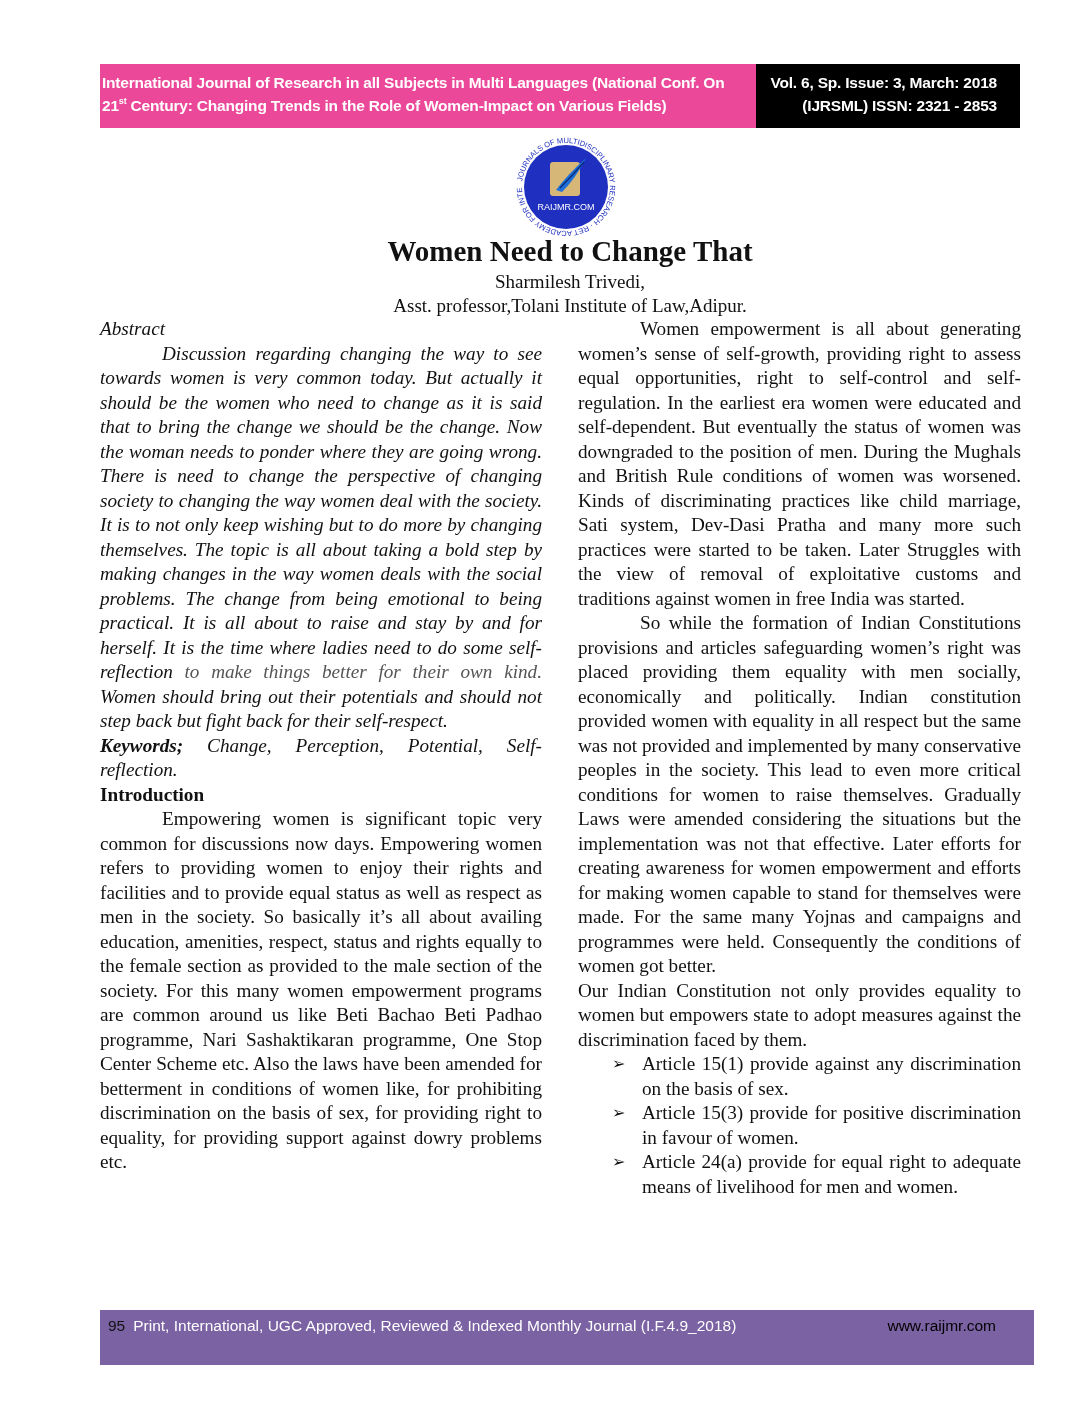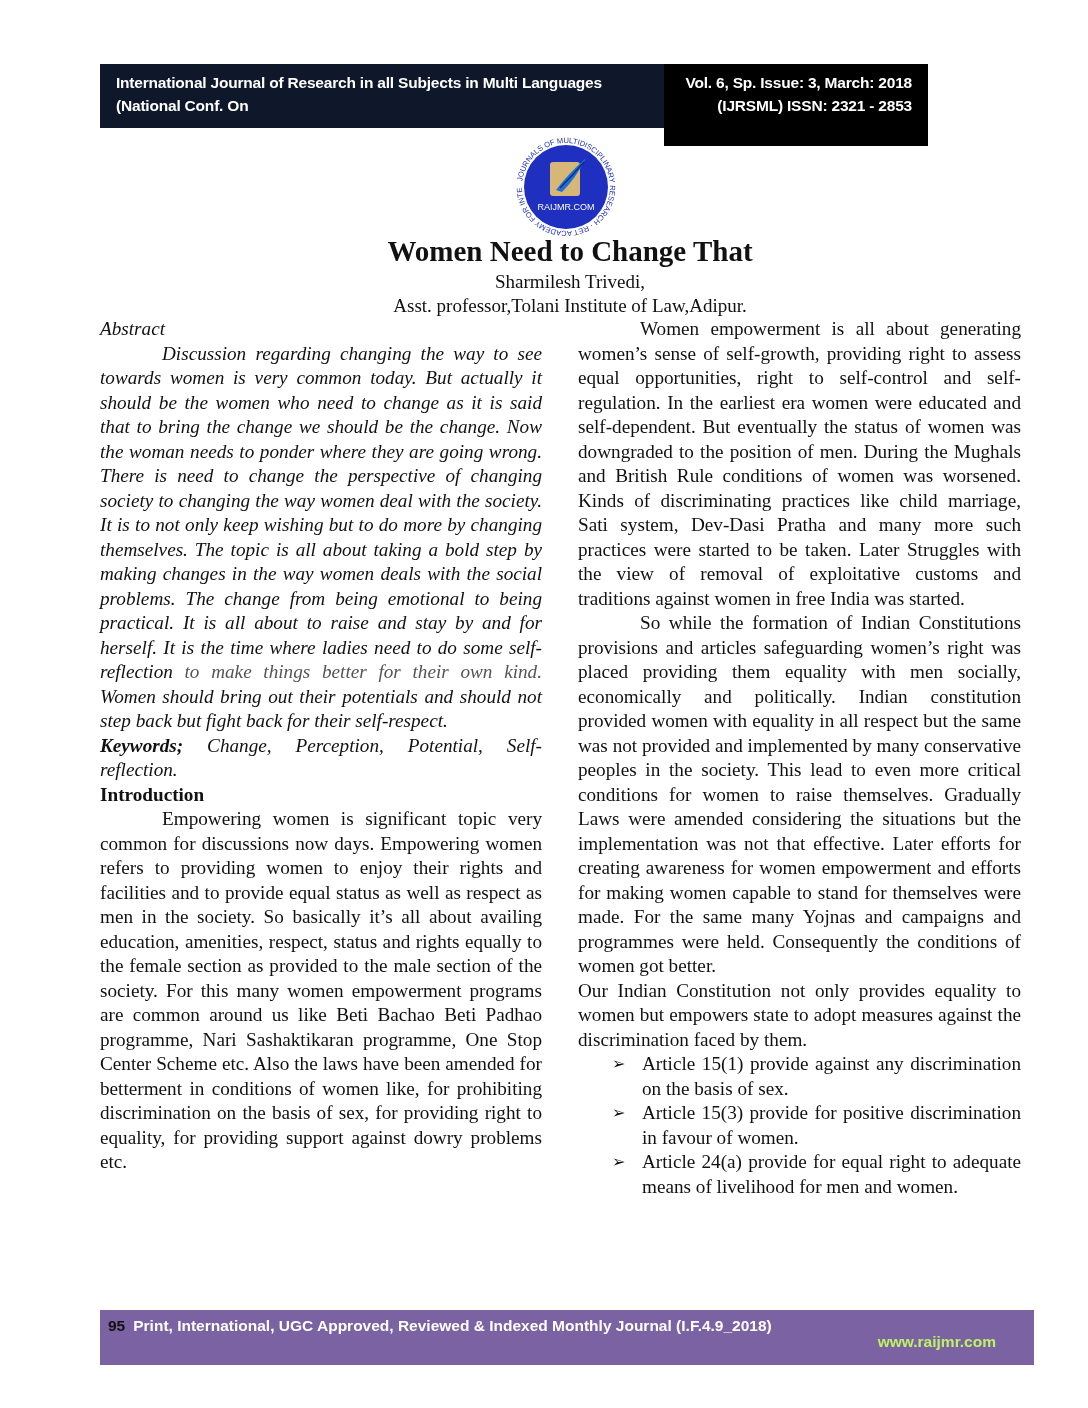--- a/index.html
+++ b/index.html
@@ -1,51 +1,52 @@
 <!DOCTYPE html>
 <html><head>
 <meta charset="utf-8">
 <style>
   html, body { margin:0; padding:0; background:#ffffff; }
   body { width:1088px; height:1408px; position:relative; overflow:hidden; font-family:"Liberation Serif", serif; color:#111; }
   .hdr { position:absolute; top:64px; left:100px; width:920px; height:64px; display:flex; }
-  .hdr-left { background:#0f172a; width:564px; height:64px; color:#fff; font-family:"Liberation Sans", sans-serif; font-weight:bold; font-size:15.5px; line-height:23px; padding:7px 0 0 16px; box-sizing:border-box; letter-spacing:-0.2px; }
+  .hdr-left { background:#ec4899; width:656px; height:64px; color:#fff; font-family:"Liberation Sans", sans-serif; font-weight:bold; font-size:15.5px; line-height:23px; padding:7px 0 0 2px; box-sizing:border-box; letter-spacing:-0.2px; }
   .hdr-left sup { font-size:9px; line-height:0; vertical-align:7px; }
-  .hdr-right { background:#000; width:264px; height:82px; color:#fff; font-family:"Liberation Sans", sans-serif; font-weight:bold; font-size:15.5px; line-height:23px; padding:7px 16px 0 0; box-sizing:border-box; text-align:right; letter-spacing:-0.2px; }
+  .hdr-right { background:#000; width:264px; height:64px; color:#fff; font-family:"Liberation Sans", sans-serif; font-weight:bold; font-size:15.5px; line-height:23px; padding:7px 23px 0 0; box-sizing:border-box; text-align:right; letter-spacing:-0.2px; }
   .logo { position:absolute; left:512px; top:134px; width:108px; height:106px; }
   .title { position:absolute; top:234px; left:0; width:1140px; text-align:center; font-weight:bold; font-size:29px; line-height:34px; }
   .author { position:absolute; top:270px; left:0; width:1140px; text-align:center; font-size:19px; line-height:24px; }
   .affil { position:absolute; top:294px; left:0; width:1140px; text-align:center; font-size:19px; line-height:24px; }
   .col { position:absolute; top:317px; font-size:19.2px; line-height:24.5px; text-align:justify; }
   .col-left { left:100px; width:442px; }
   .col-right { left:578px; width:443px; }
   .col p { margin:0; }
   .indent { text-indent:62px; }
   .abstract-h { font-weight:normal; font-style:italic; }
   .abstract-text { font-style:italic; }
   .abstract-text .grey { color:#555; font-weight:normal; }
   .abs-bold { font-weight:normal; font-style:italic; }
   .kw-label { font-weight:bold; font-style:italic; }
   .kw { font-style:italic; }
   .sec-h { font-weight:bold; }
   ul.arts { list-style:none; margin:0; padding:0 0 0 64px; }
   ul.arts li { position:relative; text-align:justify; }
   ul.arts li .bullet { position:absolute; left:-30px; top:0; font-family:"DejaVu Sans", sans-serif; font-size:16px; }
-  .ftr { position:absolute; left:100px; top:1310px; width:934px; height:55px; background:#7b62a3; font-family:"Liberation Sans", sans-serif; font-weight:bold; font-size:15.5px; color:#fff; box-sizing:border-box; }
+  .ftr { position:absolute; left:100px; top:1310px; width:934px; height:55px; background:#7b62a3; font-family:"Liberation Sans", sans-serif; font-weight:normal; font-size:15.5px; color:#fff; box-sizing:border-box; }
   .ftr-row1 { position:absolute; top:5px; left:8px; right:30px; line-height:22px; white-space:nowrap; }
   .ftr-row1 .pg { color:#111; margin-right:8px; }
-  .ftr-row1 .url { color:#bef264; position:absolute; right:8px; top:16px; }
+  .ftr-row1 .url { color:#000000; position:absolute; right:8px; top:0; }
   .ftr-row2 { position:absolute; top:28px; left:0; width:100%; text-align:center; line-height:22px; }
 </style>
 </head>
 <body>
 
 <div class="hdr">
   <div class="hdr-left">
     <div>International Journal of Research in all Subjects in Multi Languages (National Conf. On</div>
+    <div><span>21</span><sup>st</sup><span> Century: Changing Trends in the Role of Women-Impact on Various Fields)</span></div>
   </div>
   <div class="hdr-right">
     <div>Vol. 6, Sp. Issue: 3, March: 2018</div>
     <div>(IJRSML)  ISSN: 2321 - 2853</div>
   </div>
 </div>
 
 <div class="logo">
   <svg width="108" height="106" viewBox="0 0 108 106">
     <defs>

